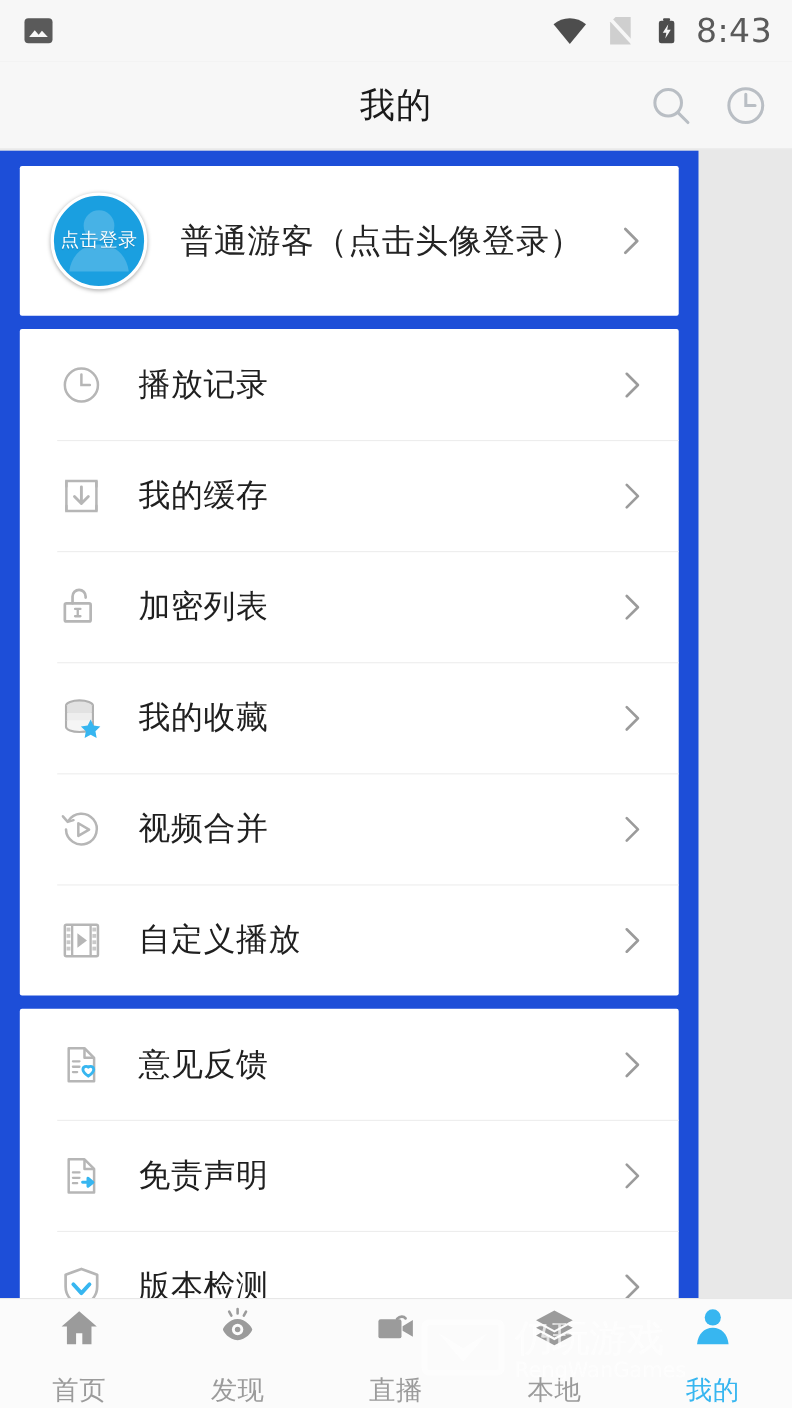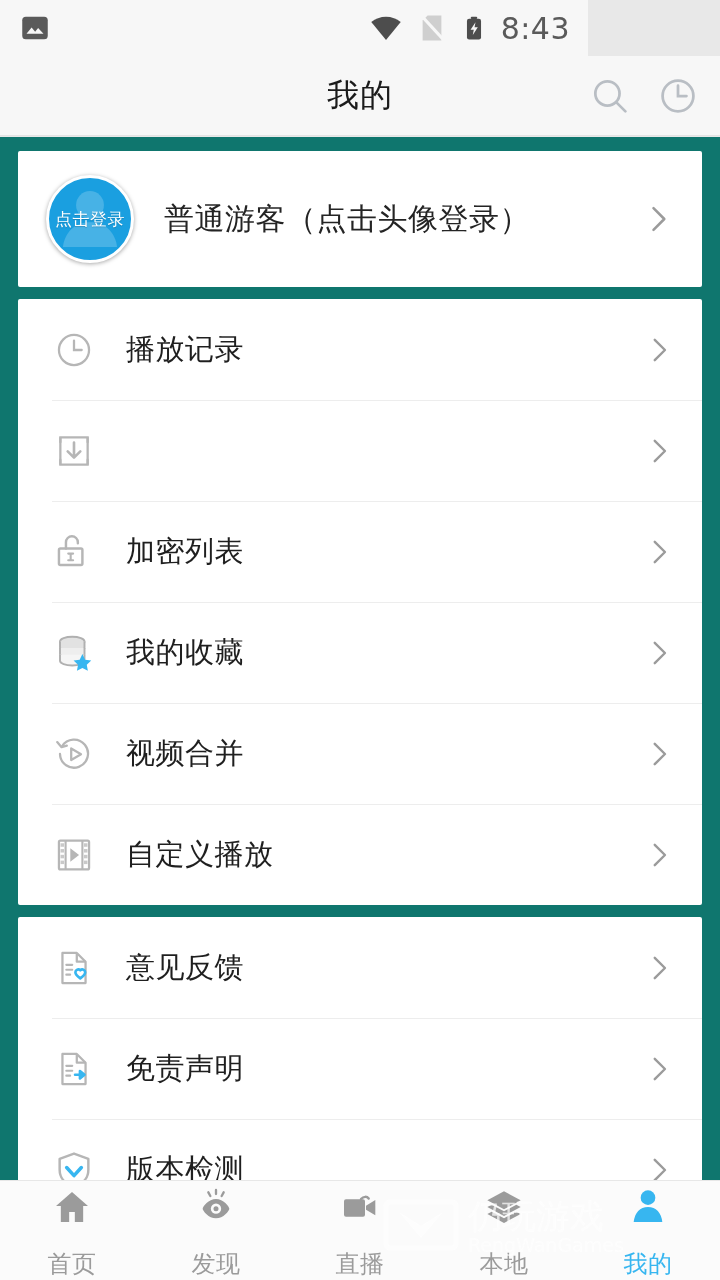--- a/index.html
+++ b/index.html
@@ -6,21 +6,21 @@
   html, body {
     width: 720px; height: 1280px;
     background: #e8e8e8;
     font-family: "DejaVu Sans", "Liberation Sans", sans-serif;
     overflow: hidden;
   }
   .phone { position: relative; width: 720px; height: 1280px; background: #e8e8e8; }
 
   
   .statusbar {
-    position: absolute; top: 0; left: 0; width: 588px; height: 56px;
+    position: absolute; top: 0; left: 0; width: 720px; height: 56px;
     background: #f7f7f7;
     display: flex; align-items: center; padding: 0 18px;
   }
   .sb-left { display: flex; align-items: center; gap: 10px; }
   .sb-right { margin-left: auto; display: flex; align-items: center; gap: 14px; }
   .sb-clock { font-size: 30px; color: #5a5a5a; letter-spacing: .5px; font-weight: 400; }
 
   
   .header {
     position: absolute; top: 56px; left: 0; width: 720px; height: 80px;
@@ -30,22 +30,22 @@
   }
   .header-title { font-size: 32px; color: #1b1b1b; font-weight: 400; letter-spacing: 1px; }
   .header-actions {
     position: absolute; right: 20px; top: 0; height: 80px;
     display: flex; align-items: center; gap: 24px;
   }
   .hdr-icon { width: 44px; height: 44px; display: block; }
 
   
   .content {
-    position: absolute; top: 137px; left: 0; width: 720px; height: 1043px;
-    background: #0f766e; overflow: hidden;
+    position: absolute; top: 137px; left: 0; width: 635px; height: 1043px;
+    background: #1d4ed8; overflow: hidden;
   }
   .card {
     background: #ffffff; margin: 12px 18px 0 18px;
     border-radius: 2px;
   }
   .card.first { margin-top: 14px; }
 
   
   .profile {
     display: flex; align-items: center; height: 136px; padding: 0 26px 0 28px;
@@ -188,20 +188,21 @@
       </div>
 
       <div class="row">
         <div class="row-icon">
           <svg width="42" height="42" viewBox="0 0 24 24">
             <path d="M4.2 7V4.2h15.6V7M4.2 17v2.8h15.6V17" fill="none" stroke="#b6b6b6" stroke-width="1.3" stroke-linecap="round"></path>
             <path d="M4.2 4.2v15.6M19.8 4.2v15.6" fill="none" stroke="#b6b6b6" stroke-width="1.3"></path>
             <path d="M12 7.2v8.4M8.4 12.2L12 15.8l3.6-3.6" fill="none" stroke="#b6b6b6" stroke-width="1.5" stroke-linecap="round" stroke-linejoin="round"></path>
           </svg>
         </div>
+        <div class="row-label">我的缓存</div>
         <svg class="chev" width="34" height="34" viewBox="0 0 24 24">
           <path d="M9 4.8L16.2 12 9 19.2" fill="none" stroke="#9b9b9b" stroke-width="1.7" stroke-linecap="round" stroke-linejoin="round"></path>
         </svg>
       </div>
 
       <div class="row">
         <div class="row-icon">
           <svg width="42" height="42" viewBox="0 0 24 24">
             <path d="M7.4 10V6.4a3.4 3.4 0 016.8 0v.6" fill="none" stroke="#b6b6b6" stroke-width="1.4" stroke-linecap="round"></path>
             <rect x="3.4" y="10" width="13.4" height="9.4" rx="0.8" fill="none" stroke="#b6b6b6" stroke-width="1.4"></rect>

